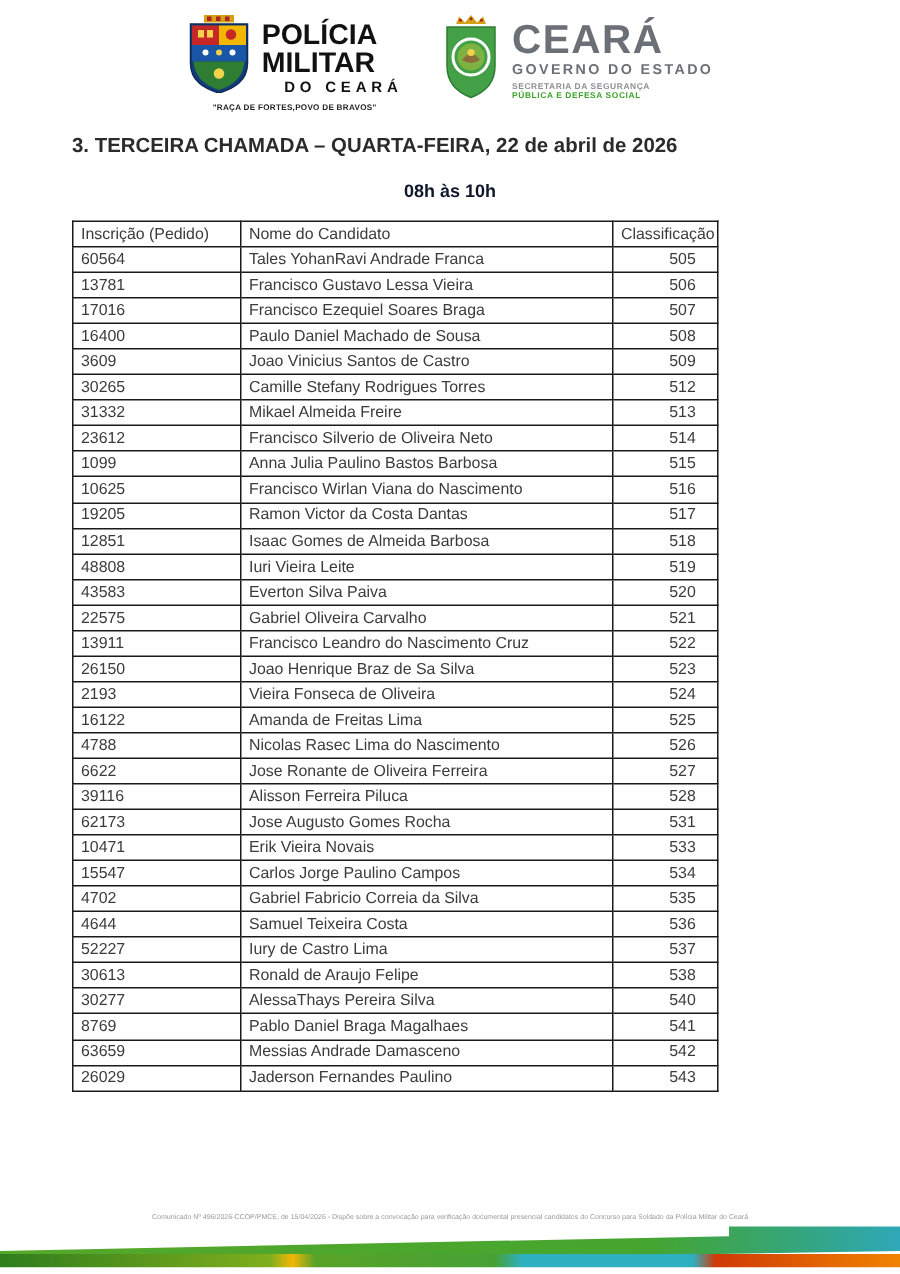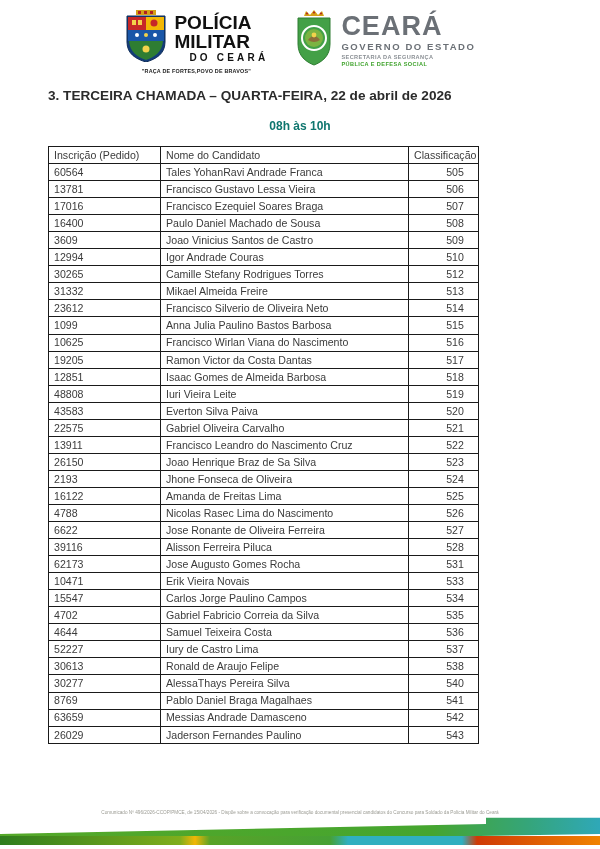--- a/index.html
+++ b/index.html
@@ -16,21 +16,21 @@
   .pm-line3{font-weight:bold;font-size:10px;letter-spacing:3.2px;color:#111;margin-top:2px;padding-left:15px;}
   .pm-motto{font-weight:bold;font-size:5.4px;color:#222;margin-top:2px;letter-spacing:.2px;}
   .ce-logo{display:flex;align-items:center;gap:7px;}
   .ce-text{display:flex;flex-direction:column;line-height:1;}
   .ce-name{font-weight:bold;font-size:27px;color:#6b7076;letter-spacing:1px;}
   .ce-gov{font-weight:bold;font-size:9.5px;color:#6b7076;letter-spacing:1.6px;margin-top:2px;}
   .ce-sec{font-weight:bold;font-size:5.6px;color:#8a8f94;margin-top:4px;letter-spacing:.4px;}
   .ce-sec2{font-weight:bold;font-size:5.6px;color:#3fa32c;margin-top:1px;letter-spacing:.4px;}
   
   .doc-title{margin:14px 0 0 48px;font-size:13.6px;font-weight:bold;color:#2b2b2b;}
-  .doc-time{margin-top:16px;text-align:center;font-size:12px;font-weight:bold;color:#0f766e;}
+  .doc-time{margin-top:16px;text-align:center;font-size:12px;font-weight:bold;color:#0f172a;}
   
   table.cands{border-collapse:collapse;margin:13px 12px 0 48px;width:430px;table-layout:fixed;}
   table.cands th,table.cands td{
     border:1px solid #1a1a1a;font-size:10.6px;font-weight:normal;color:#3b3b3b;
     padding:0 5px;height:16.05px;line-height:1.15;text-align:left;overflow:hidden;white-space:nowrap;
   }
   col.c1{width:112px;} col.c2{width:248px;} col.c3{width:70px;}
   table.cands td.center{text-align:center;padding-left:28px;}
   
   .footer{position:absolute;left:0;right:0;bottom:0;height:40px;}
@@ -153,25 +153,20 @@
           <td>16400</td>
           <td>Paulo Daniel Machado de Sousa</td>
           <td class="center">508</td>
         </tr>
         <tr>
           <td>3609</td>
           <td>Joao Vinicius Santos de Castro</td>
           <td class="center">509</td>
         </tr>
         <tr>
-          <td>12994</td>
-          <td>Igor Andrade Couras</td>
-          <td class="center">510</td>
-        </tr>
-        <tr>
           <td>30265</td>
           <td>Camille Stefany Rodrigues Torres</td>
           <td class="center">512</td>
         </tr>
         <tr>
           <td>31332</td>
           <td>Mikael Almeida Freire</td>
           <td class="center">513</td>
         </tr>
         <tr>
@@ -219,21 +214,21 @@
           <td>Francisco Leandro do Nascimento Cruz</td>
           <td class="center">522</td>
         </tr>
         <tr>
           <td>26150</td>
           <td>Joao Henrique Braz de Sa Silva</td>
           <td class="center">523</td>
         </tr>
         <tr>
           <td>2193</td>
-          <td>Jhone Fonseca de Oliveira</td>
+          <td>Vieira Fonseca de Oliveira</td>
           <td class="center">524</td>
         </tr>
         <tr>
           <td>16122</td>
           <td>Amanda de Freitas Lima</td>
           <td class="center">525</td>
         </tr>
         <tr>
           <td>4788</td>
           <td>Nicolas Rasec Lima do Nascimento</td>

